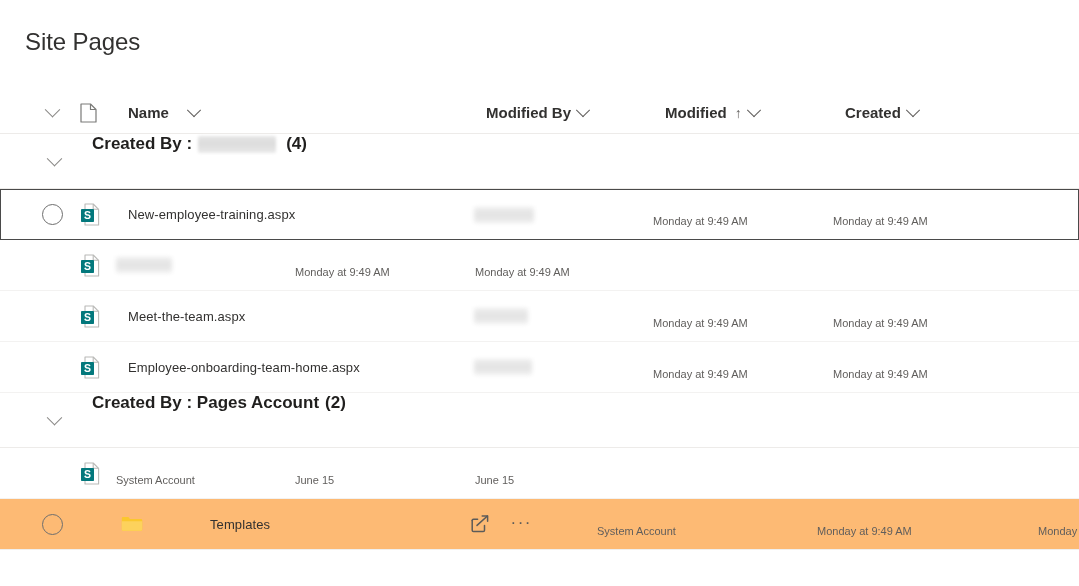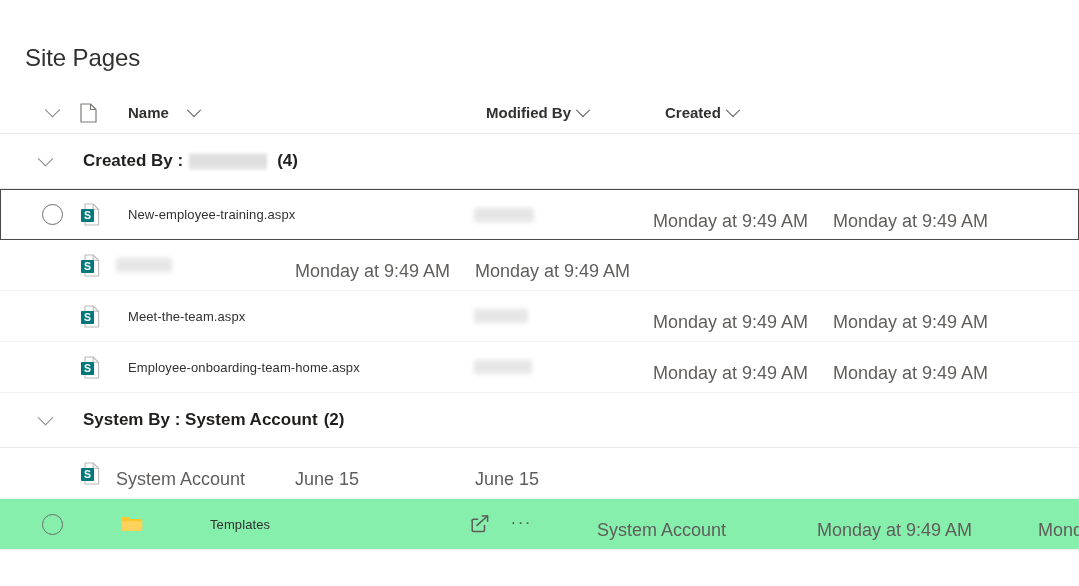--- a/index.html
+++ b/index.html
@@ -14,21 +14,21 @@
     font-family: "Liberation Sans", sans-serif;
     color: #323130;
     overflow: hidden;
     position: relative;
   }
 
   
   .page-title {
     position: absolute;
     left: 25px;
-    top: 42px;
+    top: 26px;
     font-size: 24px;
     font-weight: 400;
     color: #323130;
     letter-spacing: -0.1px;
     line-height: 32px;
   }
 
   
   .grid {
     position: absolute;
@@ -95,23 +95,23 @@
     font-size: 14px;
     color: #605e5c;
     line-height: 1;
     font-weight: 400;
   }
   .doc-hdr-icon { margin-left: 2px; }
 
   
   .group-row {
     display: flex;
-    align-items: center;
+    align-items: flex-start;
     height: 55px;
-    padding-left: 19px;
+    padding-left: 28px;
     box-sizing: border-box;
     border-bottom: 1px solid #edebe9;
   }
   .group-title {
     font-size: 17px;
     font-weight: 600;
     color: #201f1e;
     display: flex;
     align-items: center;
     white-space: nowrap;
@@ -134,21 +134,21 @@
     display: flex;
     align-items: center;
     height: 51px;
     padding-left: 26px;
     box-sizing: border-box;
     border-bottom: 1px solid #f3f2f1;
     position: relative;
     background: #ffffff;
   }
   .row.hovered {
-    background: #86efac;
+    background: #fdba74;
     border-bottom-color: #f0efed;
     gap: 41px;
   }
   .row.focused {
     border: 1px solid #4a4a4a;
     border-left: 1px solid #4a4a4a;
     padding-left: 25px;
     width: 1079px;
     box-sizing: border-box;
   }
@@ -173,21 +173,21 @@
 
   .name-text {
     font-size: 13px;
     color: #323130;
     white-space: nowrap;
     padding-left: 12px;
     letter-spacing: 0.1px;
   }
 
   .meta-text {
-    font-size: 18px;
+    font-size: 11px;
     color: #605e5c;
     white-space: nowrap;
     margin-top: 13px;
   }
 
   .cell-redacted {
     display: inline-block;
     height: 16px;
     border-radius: 2px;
     background: linear-gradient(180deg,#eeeeee 0%,#e3e3e3 50%,#efefef 100%);
@@ -249,20 +249,25 @@
     <div class="hdr-cell col-name hdr-name-cell">
       <span class="hdr-label">Name</span>
       <span class="sort-caret"></span>
     </div>
 
     <div class="hdr-cell col-modby">
       <span class="hdr-label">Modified By</span>
       <span class="sort-caret"></span>
     </div>
 
+    <div class="hdr-cell col-mod">
+      <span class="hdr-label">Modified</span>
+      <span class="sort-arrow">↑</span>
+      <span class="sort-caret"></span>
+    </div>
 
     <div class="hdr-cell col-created">
       <span class="hdr-label">Created</span>
       <span class="sort-caret"></span>
     </div>
 
   </div>
 
   <div class="group-row">
     <div class="hdr-cell col-chevron">
@@ -372,21 +377,21 @@
     </div>
   </div>
 
   <div class="group-row">
     <div class="hdr-cell col-chevron">
       <span class="hdr-chev-wrap">
         <span class="chev"></span>
       </span>
     </div>
     <div class="group-title">
-      <span>System By : System Account</span>
+      <span>Created By : Pages Account</span>
       <span class="group-count">(2)</span>
     </div>
   </div>
 
   <div class="row">
     <div class="cell col-check check-cell empty"></div>
     <div class="cell col-icon icon-cell">
       <svg class="sp-icon" width="20" height="23" viewBox="0 0 20 23" aria-hidden="true">
         <path d="M5 1 H13.2 L18.6 6.3 V22 H5 Z" fill="#ffffff" stroke="#b9b9b7" stroke-width="1.1" stroke-linejoin="round"></path>
         <path d="M13.2 1 V6.3 H18.6" fill="none" stroke="#b9b9b7" stroke-width="1.1" stroke-linejoin="round"></path>

